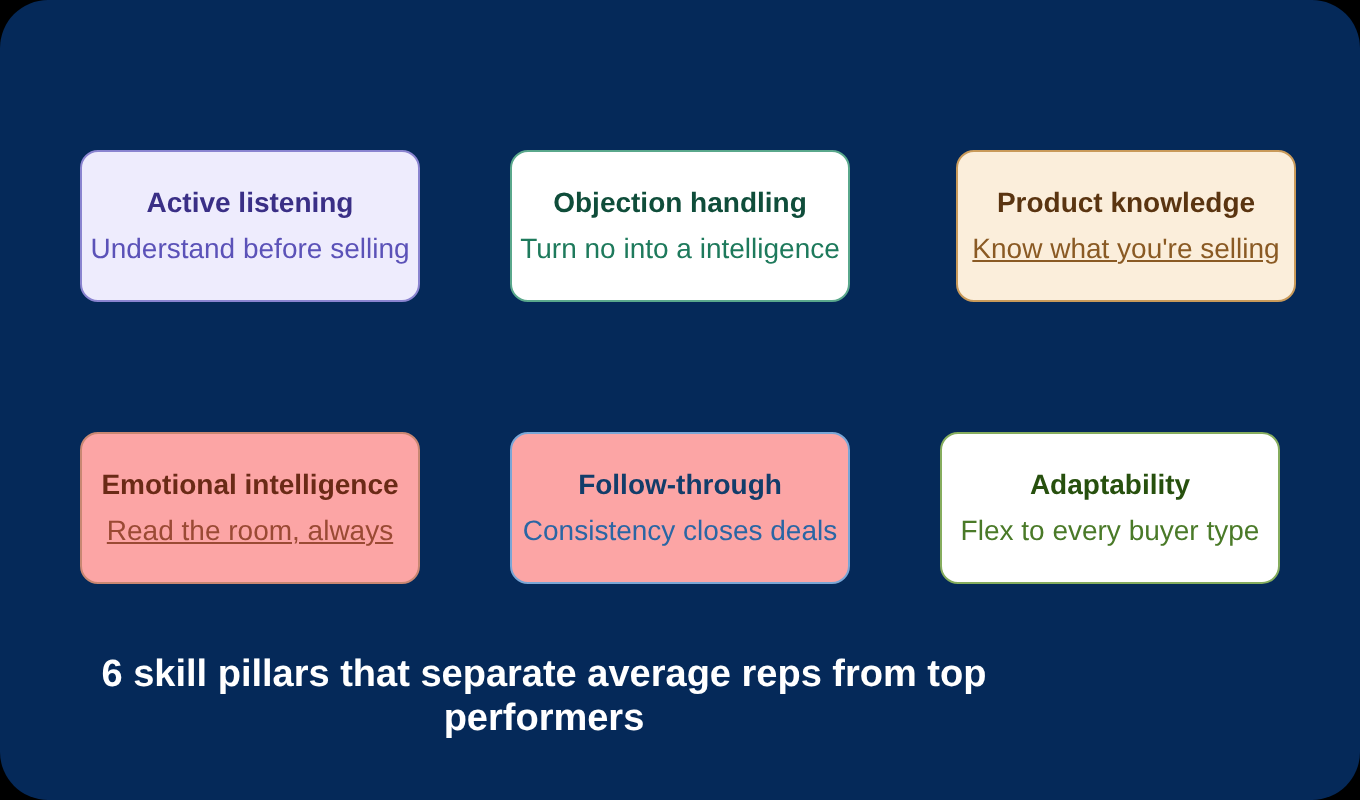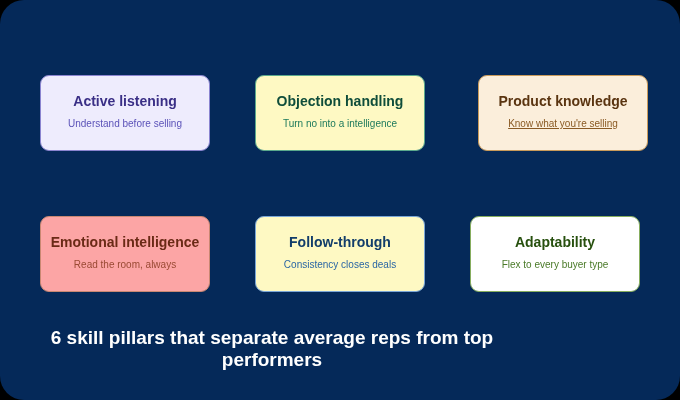--- a/index.html
+++ b/index.html
@@ -9,47 +9,47 @@
       background: #052959; border-radius: 24px;
       font-family: "Liberation Sans", "DejaVu Sans", sans-serif;
     }
     .card {
       position: absolute; width: 170px; height: 76px;
       border-radius: 9px; border: 1px solid;
       display: flex; flex-direction: column; align-items: center; justify-content: center;
       text-align: center;
     }
     .card .title { font-size: 14px; font-weight: bold; line-height: 18px; margin-top: -2px; }
-    .card .sub { font-size: 10px; line-height: 16px; margin-top: 6px; }
+    .card .sub { font-size: 14px; line-height: 16px; margin-top: 6px; }
     .caption {
       position: absolute; left: 0; top: 327px; width: 544px; text-align: center;
       color: #ffffff; font-size: 19px; font-weight: bold;
     }
   </style>
 </head>
 <body>
 
 <div class="canvas" style="background: rgb(5, 41, 89);">
   <div class="card" style="left: 40px; top: 75px; background: rgb(238, 236, 253); border-color: rgb(138, 132, 208);">
     <div class="title" style="color: rgb(58, 47, 134);">Active listening</div>
     <div class="sub" style="color: rgb(91, 82, 184);">Understand before selling</div>
   </div>
-  <div class="card" style="left: 255px; top: 75px; background: #fef9c3; border-color: rgb(90, 168, 140);">
+  <div class="card" style="left: 255px; top: 75px; background: #ffffff; border-color: rgb(90, 168, 140);">
     <div class="title" style="color: rgb(15, 77, 58);">Objection handling</div>
     <div class="sub" style="color: rgb(30, 122, 92);">Turn no into a intelligence</div>
   </div>
   <div class="card" style="left: 478px; top: 75px; background: rgb(251, 238, 219); border-color: rgb(201, 154, 90);">
     <div class="title" style="color: rgb(90, 52, 16);">Product knowledge</div>
     <div class="sub" style="color: rgb(138, 90, 36); text-decoration: underline;">Know what you're selling</div>
   </div>
   <div class="card" style="left: 40px; top: 216px; background: #fca5a5; border-color: rgb(201, 135, 114);">
     <div class="title" style="color: rgb(106, 42, 22);">Emotional intelligence</div>
-    <div class="sub" style="color: rgb(154, 74, 52);">Read the room, always</div>
+    <div class="sub" style="color: rgb(154, 74, 52); text-decoration: underline;">Read the room, always</div>
   </div>
-  <div class="card" style="left: 255px; top: 216px; background: #fef9c3; border-color: rgb(122, 166, 214); align-items: center;">
+  <div class="card" style="left: 255px; top: 216px; background: #fca5a5; border-color: rgb(122, 166, 214); align-items: center;">
     <div class="title" style="color: rgb(18, 61, 106);">Follow-through</div>
     <div class="sub" style="color: rgb(42, 102, 164);">Consistency closes deals</div>
   </div>
   <div class="card" style="left: 470px; top: 216px; background: #ffffff; border-color: rgb(134, 173, 94);">
     <div class="title" style="color: rgb(39, 80, 14);">Adaptability</div>
     <div class="sub" style="color: rgb(74, 122, 40);">Flex to every buyer type</div>
   </div>
 
   <div class="caption" style="color: rgb(255, 255, 255);">6 skill pillars that separate average reps from top performers</div>
 </div>

